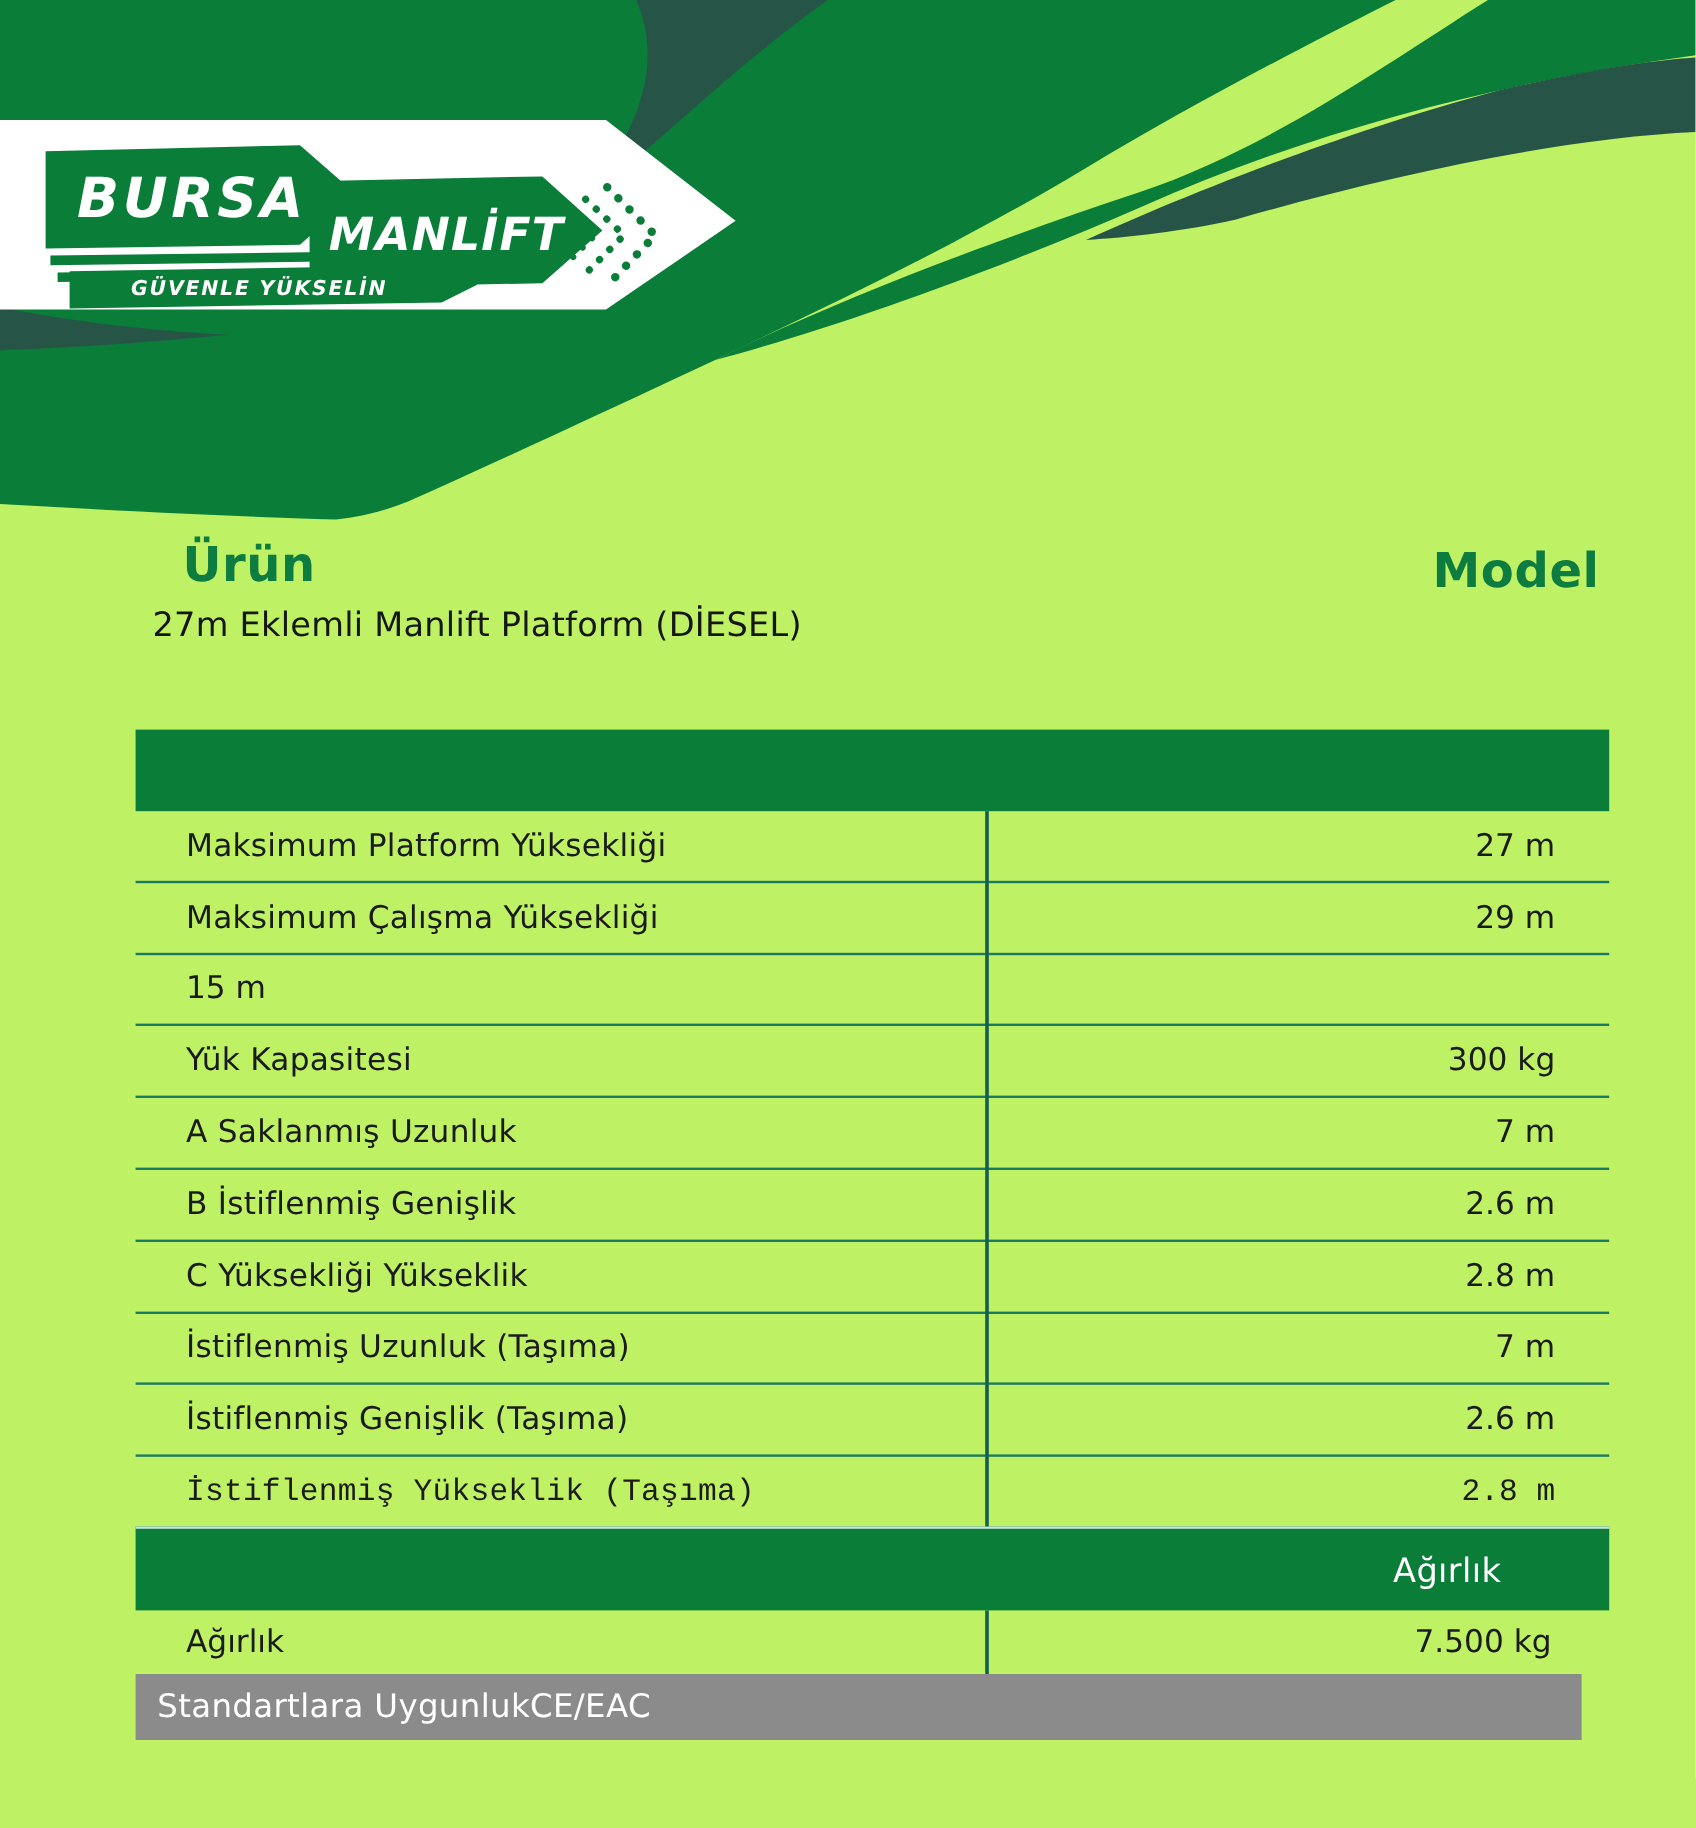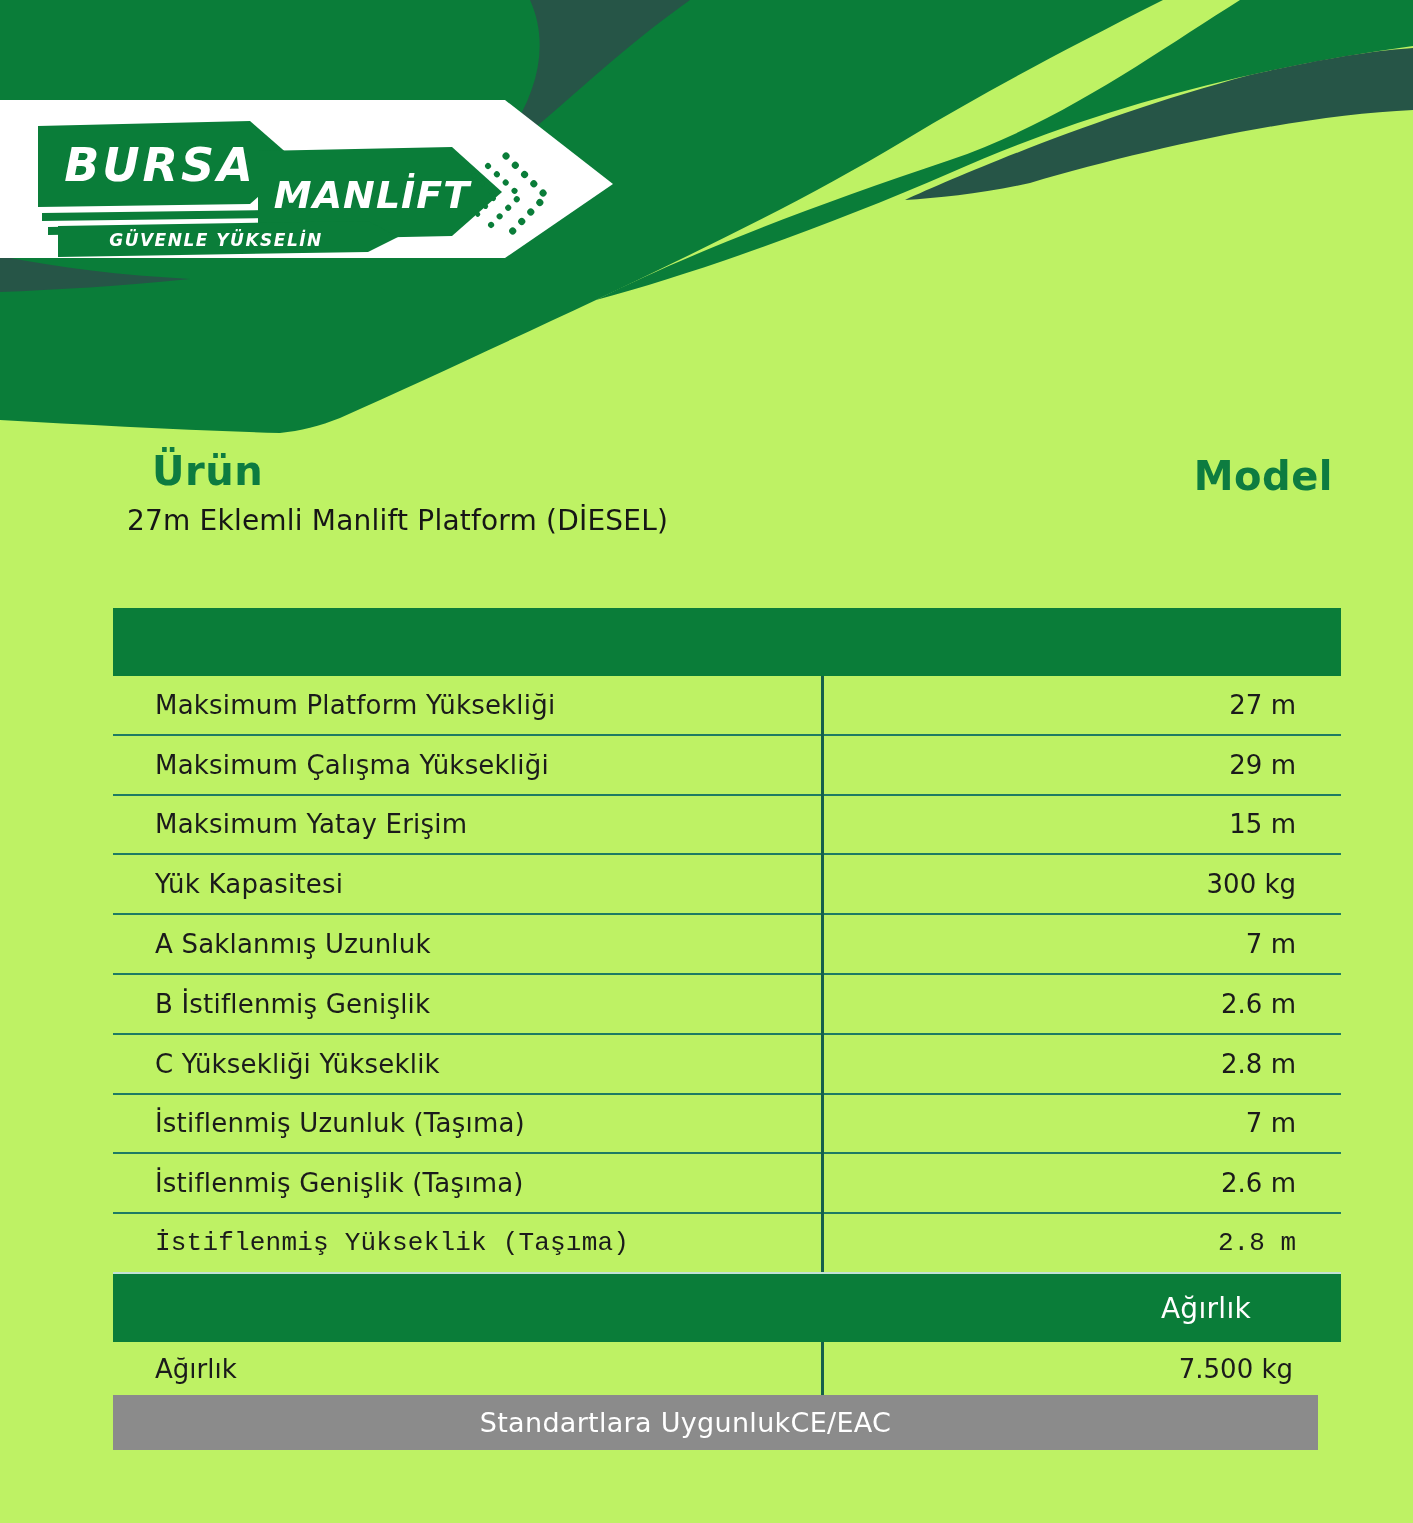--- a/index.html
+++ b/index.html
@@ -30,21 +30,21 @@
 
   .weight-bar{height:70px;background:#0a7d39;border-top:2px solid #c4e2d6;box-sizing:border-box;
               display:flex;align-items:center;justify-content:flex-end;
               padding-right:90px;color:#ffffff;font-size:28px;letter-spacing:.3px;}
   .weight-row{position:relative;height:53px;display:flex;align-items:center;justify-content:space-between;
               box-sizing:border-box;padding-left:42px;padding-right:48px;font-size:26px;color:#1b1b1b;}
   .weight-row .value{font-weight:500;margin-left:28px;}
 
   
   .standards-bar{position:absolute;left:113px;top:1395px;width:1205px;height:55px;background:#8b8b8b;
-                 box-sizing:border-box;display:flex;align-items:center;justify-content:center;
+                 box-sizing:border-box;display:flex;align-items:center;justify-content:flex-start;
                  padding-left:18px;padding-right:78px;color:#ffffff;font-size:27px;letter-spacing:.3px;}
 
   
   .logo-text{font-family:"DejaVu Sans","Liberation Sans",sans-serif;font-weight:bold;font-style:italic;fill:#ffffff;}
 </style>
 </head>
 <body>
 
 <div class="page">
 
@@ -97,21 +97,20 @@
 
       <div class="row">
         <div class="label">Maksimum Platform Yüksekliği</div>
         <div class="value">27 m</div>
       </div>
       <div class="row">
         <div class="label">Maksimum Çalışma Yüksekliği</div>
         <div class="value">29 m</div>
       </div>
       <div class="row">
-        <div class="label">Maksimum Yatay Erişim</div>
         <div class="value">15 m</div>
       </div>
       <div class="row">
         <div class="label">Yük Kapasitesi</div>
         <div class="value">300 kg</div>
       </div>
       <div class="row">
         <div class="label">A Saklanmış Uzunluk</div>
         <div class="value">7 m</div>
       </div>

